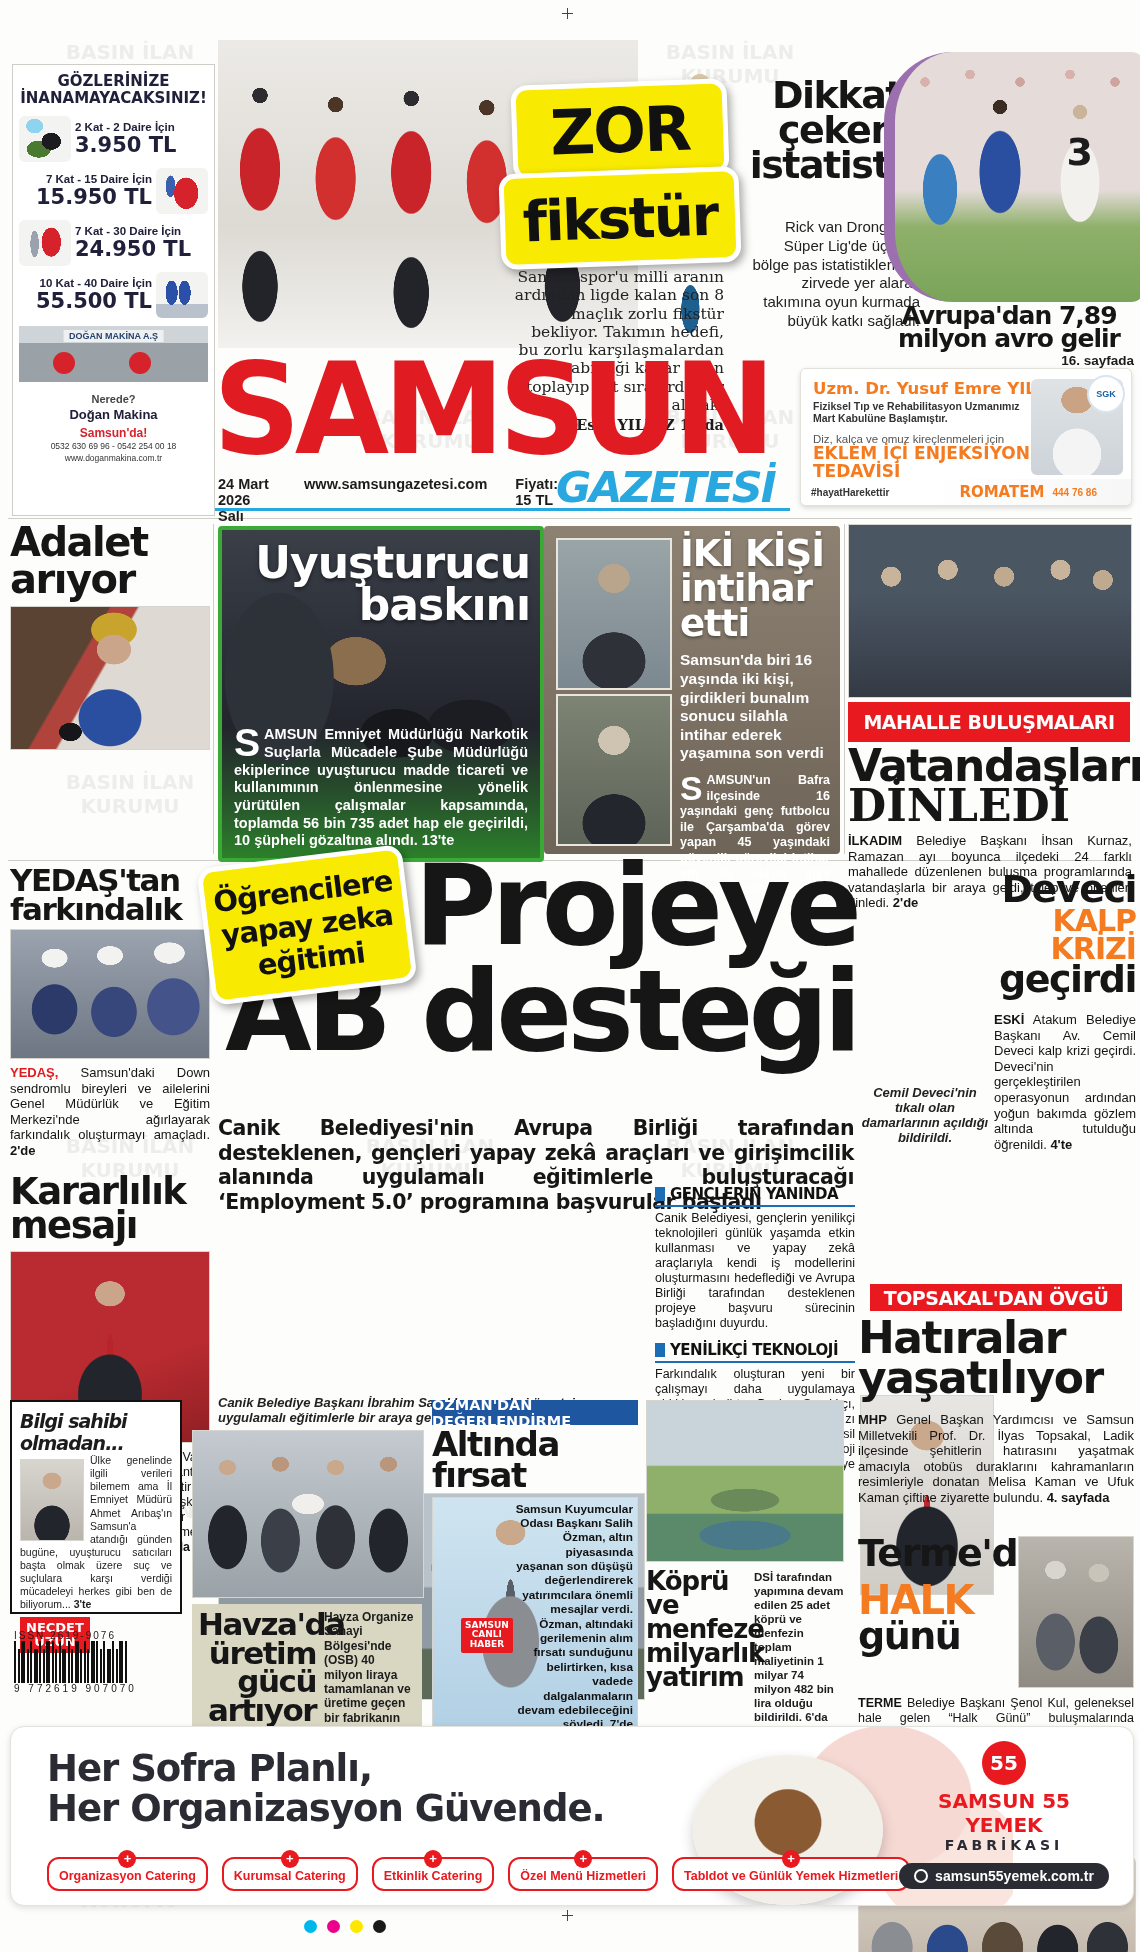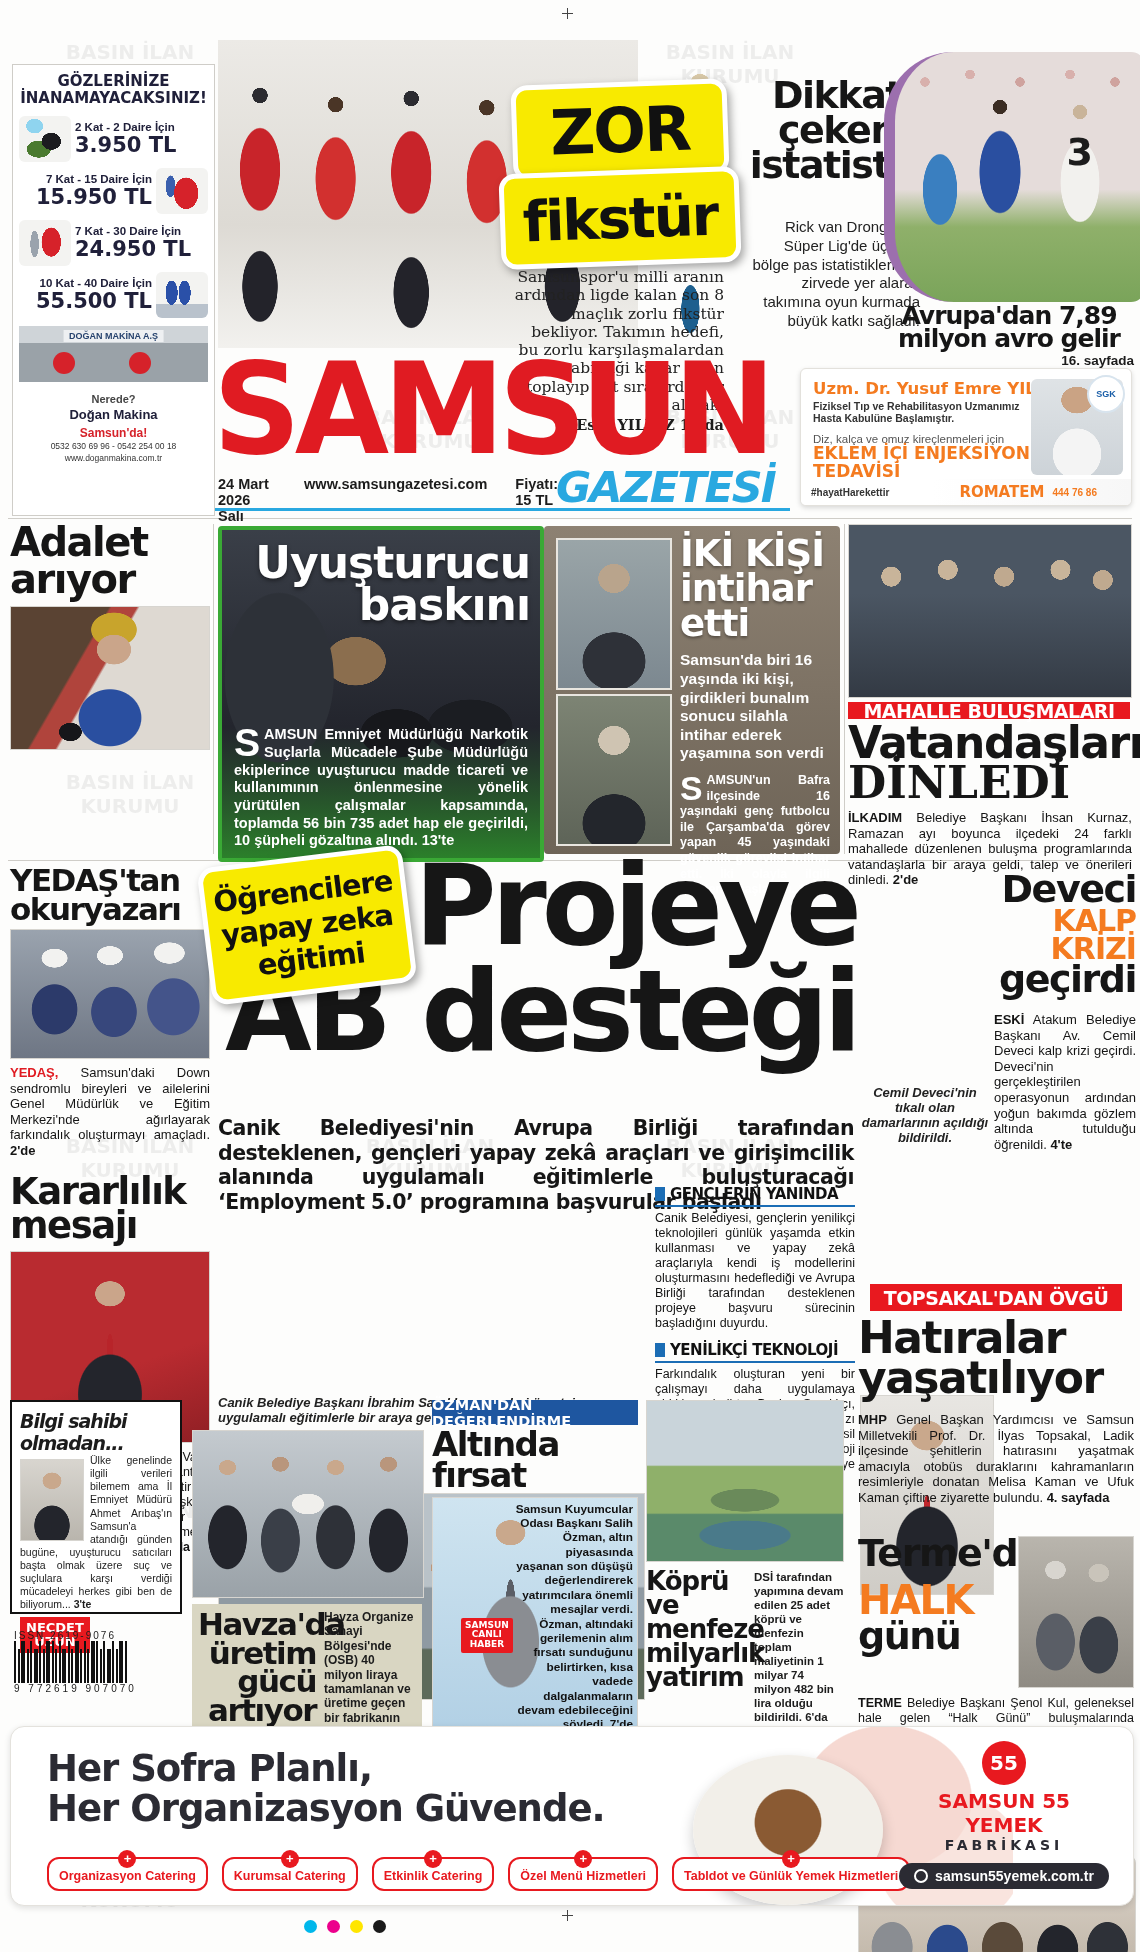--- a/index.html
+++ b/index.html
@@ -258,21 +258,21 @@
     <span style="font-weight:700;font-size:14.5px;">Fiyatı: 15 TL</span>
   </div>
   <div class="abs sec" style="left:556px;top:462px;width:236px;font-family:'DejaVu Sans',sans-serif;font-weight:800;font-style:italic;font-size:43px;color:#29a8e0;letter-spacing:-2px;">GAZETESİ</div>
   <div class="abs sec" style="left:215px;top:508px;width:575px;height:3px;background:#29a8e0;"></div>
 
   <div class="abs sec romatem" style="left:800px;top:368px;width:332px;height:138px;">
     <div class="romatem-doc"></div>
     <div class="sgk-badge">SGK</div>
     <div class="orange" style="font-family:'DejaVu Sans',sans-serif;font-weight:700;font-size:16.5px;">Uzm. Dr. Yusuf Emre YILMAZ</div>
     <div style="font-weight:700;font-size:10.5px;color:#333;margin-top:2px;width:215px;">Fiziksel Tıp ve Rehabilitasyon Uzmanımız</div>
-    <div style="font-weight:700;font-size:10.5px;color:#333;width:215px;">Hasta Kabulüne Başlamıştır.</div>
+    <div style="font-weight:700;font-size:10.5px;color:#333;width:215px;">Mart Kabulüne Başlamıştır.</div>
     <div style="font-size:11.5px;color:#555;margin-top:9px;width:215px;">Diz, kalça ve omuz kireçlenmeleri için</div>
     <div class="orange" style="font-family:'DejaVu Sans',sans-serif;font-weight:800;font-size:17px;line-height:1.05;width:220px;">
       <div>EKLEM İÇİ ENJEKSİYON</div>
       <div>TEDAVİSİ</div>
     </div>
     <div class="romatem-bottom">
       <span style="font-weight:700;font-size:10px;color:#333;">#hayatHarekettir</span>
       <span class="orange" style="font-family:'DejaVu Sans',sans-serif;font-weight:800;font-size:15px;margin-left:62px;">ROMATEM</span>
       <span class="orange" style="font-weight:700;font-size:10px;">444 76 86</span>
     </div>
@@ -319,40 +319,40 @@
       <div style="color:#fff;font-weight:700;font-size:15.5px;line-height:1.2;margin-top:10px;">Samsun'da biri 16 yaşında iki kişi, girdikleri bunalım sonucu silahla intihar ederek yaşamına son verdi</div>
       <div style="color:#fff;font-weight:700;font-size:12.5px;line-height:1.25;margin-top:10px;text-align:justify;" class="drop">
         <span>SAMSUN'un Bafra ilçesinde 16 yaşındaki genç futbolcu ile Çarşamba'da görev yapan 45 yaşındaki güvenlik görevlisi intihar etti. İki olayla ilgili inceleme başlatıldı.</span>
         <span>13'te</span>
       </div>
     </div>
   </div>
 
   <div class="abs sec" style="left:848px;top:524px;width:284px;">
     <div class="photo crowd-photo" style="width:282px;height:172px;"></div>
-    <div class="kicker" style="width:282px;height:17px;font-size:19px;margin-top:4px;">MAHALLE BULUŞMALARI</div>
+    <div class="kicker" style="width:282px;height:40px;font-size:19px;margin-top:4px;">MAHALLE BULUŞMALARI</div>
     <div class="hl" style="font-size:44px;margin-top:4px;">
       <div>Vatandaşları</div>
       <div style="font-family:'DejaVu Serif',serif;letter-spacing:0;">DİNLEDİ</div>
     </div>
     <div class="body-txt" style="margin-top:6px;font-size:13px;">
       <span class="lead-dark">İLKADIM</span>
       <span>Belediye Başkanı İhsan Kurnaz, Ramazan ayı boyunca ilçedeki 24 farklı mahallede düzenlenen buluşma programlarında vatandaşlarla bir araya geldi, talep ve önerileri dinledi.</span>
       <span class="pref">2'de</span>
     </div>
   </div>
 
   <div class="hline" style="left:8px;top:860px;width:1124px;"></div>
   <div class="vline" style="left:213px;top:524px;height:330px;"></div>
   <div class="vline" style="left:844px;top:524px;height:330px;"></div>
 
   <div class="abs sec" style="left:10px;top:866px;width:200px;">
     <div class="hl" style="font-size:31px;">
       <div>YEDAŞ'tan</div>
-      <div>okuryazarı</div>
+      <div>farkındalık</div>
     </div>
     <div class="photo" style="width:198px;height:128px;margin-top:6px;background:
         radial-gradient(22px 16px at 22% 22%,#f2f2f0 0 58%,transparent 60%),
         radial-gradient(22px 16px at 50% 20%,#f2f2f0 0 58%,transparent 60%),
         radial-gradient(26px 18px at 80% 18%,#f2f2f0 0 58%,transparent 60%),
         radial-gradient(40px 44px at 22% 62%,#2c3a6a 0 56%,transparent 58%),
         radial-gradient(40px 44px at 52% 64%,#37477c 0 56%,transparent 58%),
         radial-gradient(46px 50px at 82% 60%,#44548a 0 56%,transparent 58%),
         linear-gradient(180deg,#9aa3ae,#6e7684);"></div>
     <div class="body-txt" style="margin-top:6px;font-size:13px;">

